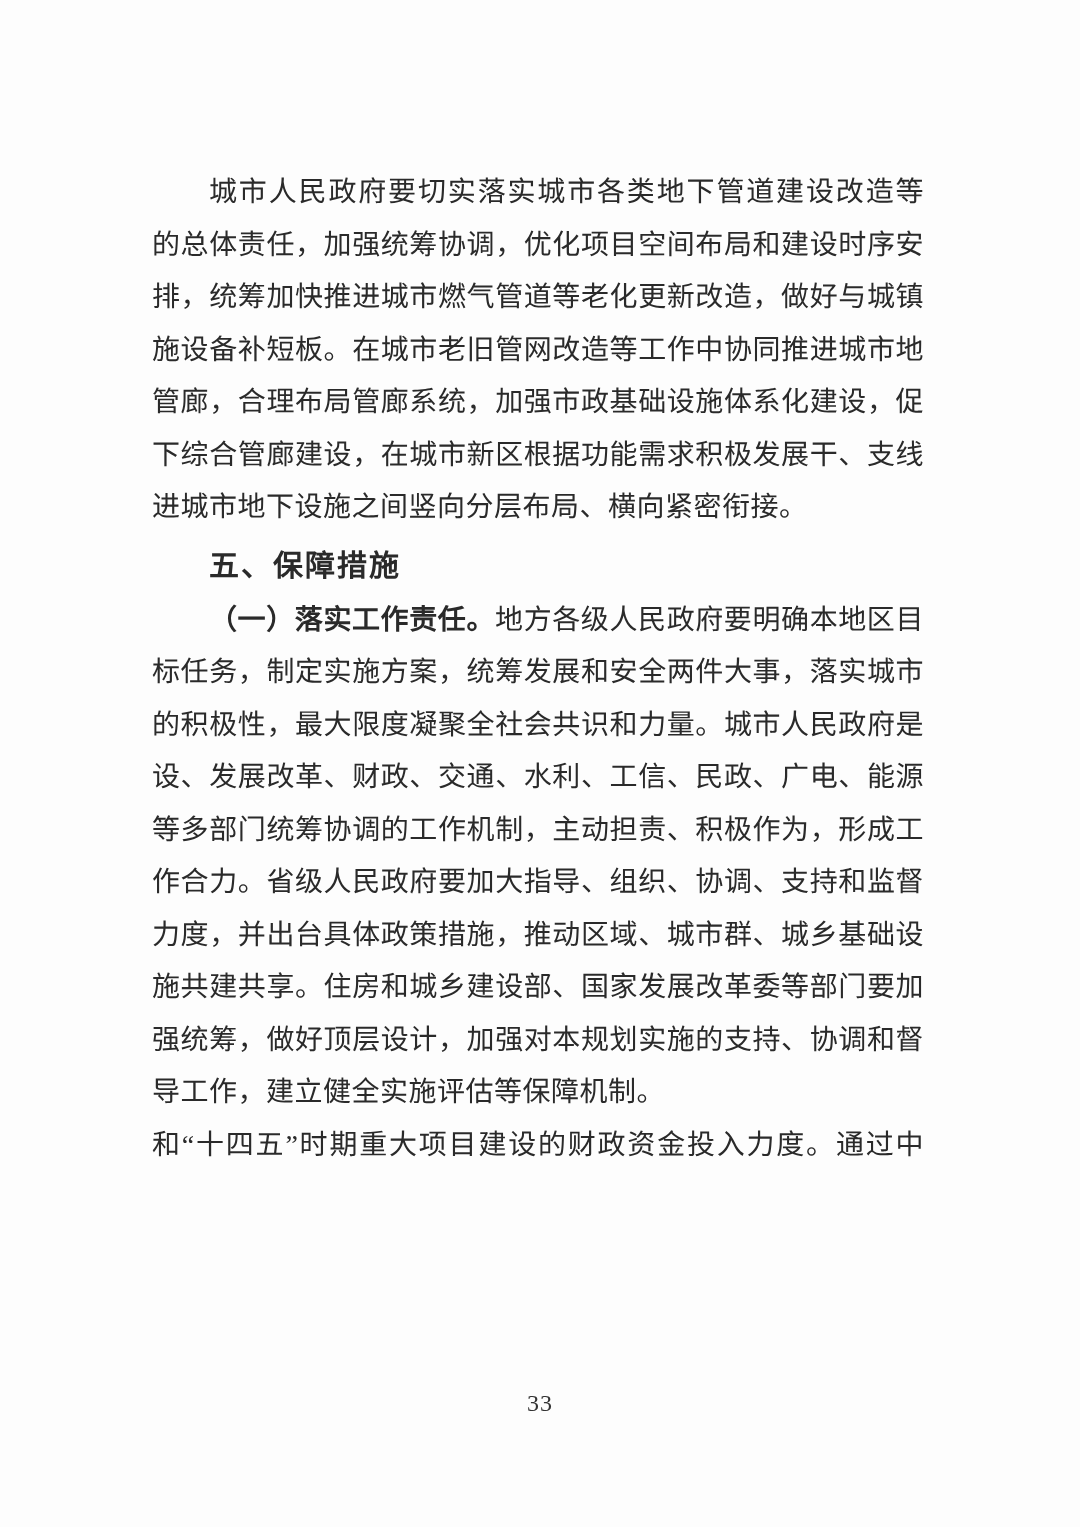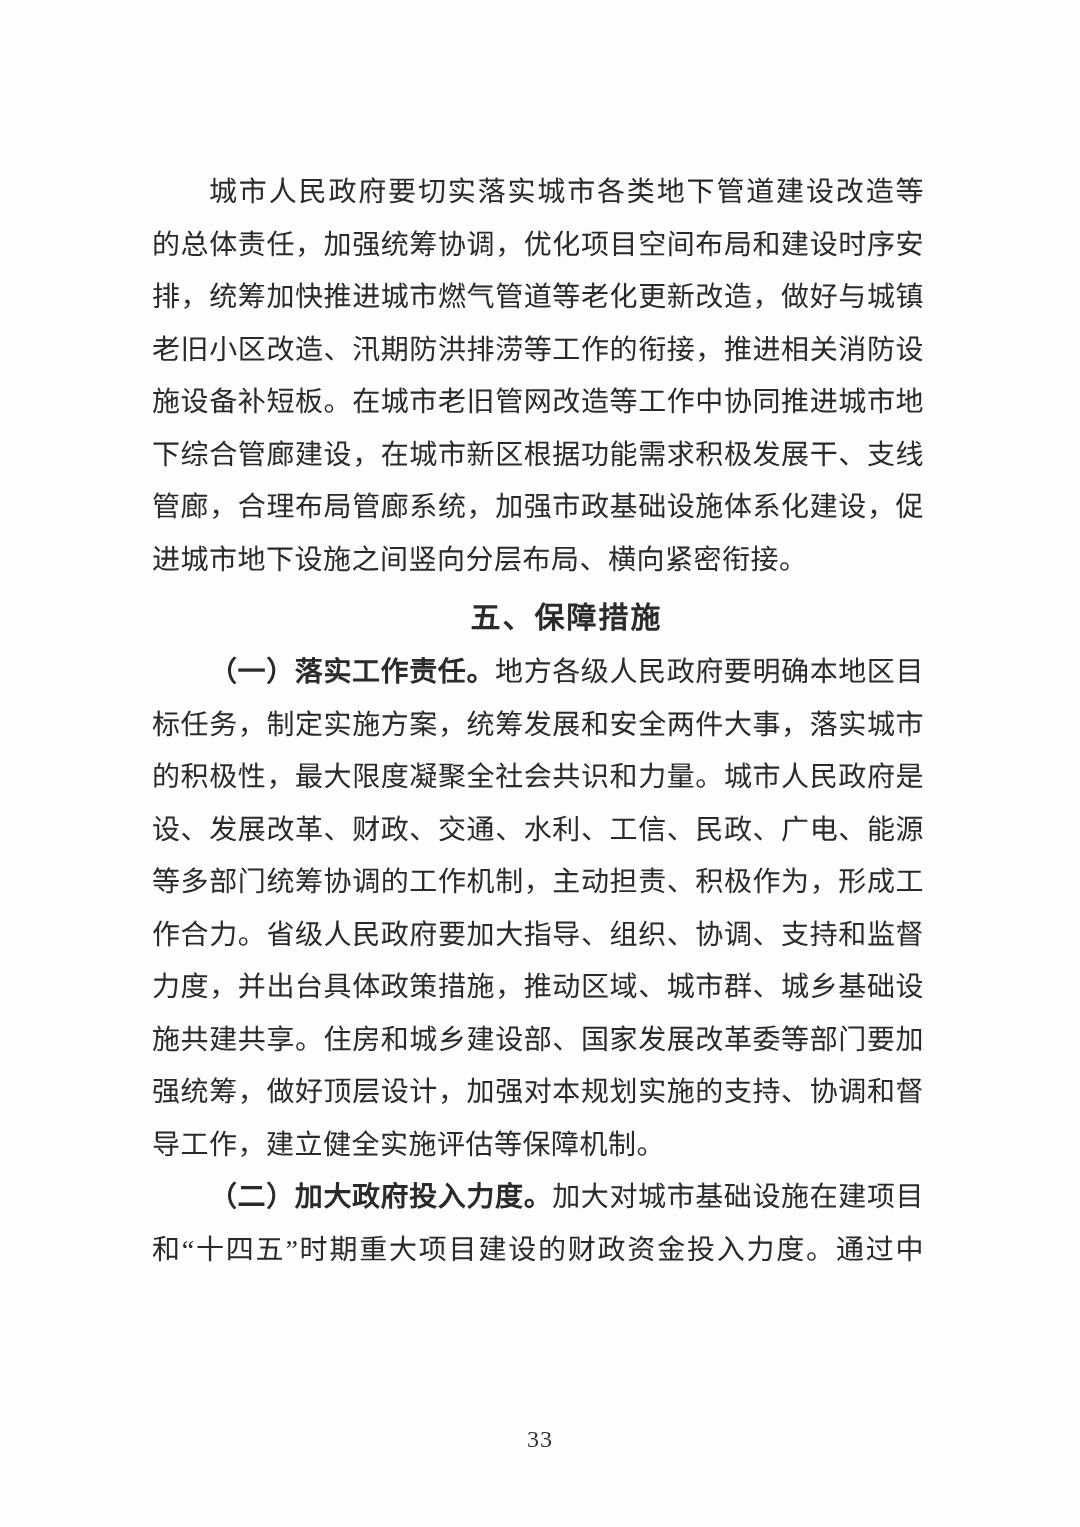--- a/index.html
+++ b/index.html
@@ -25,51 +25,48 @@
     text-align:justify;
     text-align-last:justify;
   }
   .line.indent{text-indent:57px;}
   .line.heading{
     font-family:"Liberation Sans","DejaVu Sans",sans-serif;
     font-size:30px;font-weight:700;
     height:56px;line-height:56px;
     margin-top:4px;
     letter-spacing:2px;
-    text-align:center;
   }
   .run{font-weight:400;}
   .run.bold-run{font-weight:700;}
   .page-number{
-    position:absolute;left:0;top:1426px;width:100%;
+    position:absolute;left:0;top:1390px;width:100%;
     text-align:center;
     font-size:24px;letter-spacing:1px;color:#333;
   }
 </style>
 </head>
 <body>
 
 <div class="page">
   <div class="text-block" id="text-block">
       <div class="line body justify indent"><span class="run">城市人民政府要切实落实城市各类地下管道建设改造等</span></div>
       <div class="line body justify"><span class="run">的总体责任，加强统筹协调，优化项目空间布局和建设时序安</span></div>
       <div class="line body justify"><span class="run">排，统筹加快推进城市燃气管道等老化更新改造，做好与城镇</span></div>
-      <div class="line body justify"><span class="run">老旧小区改造、汛期防洪排涝等工作的衔接，推进相关消防设</span></div>
       <div class="line body justify"><span class="run">施设备补短板。在城市老旧管网改造等工作中协同推进城市地</span></div>
+      <div class="line body justify"><span class="run">管廊，合理布局管廊系统，加强市政基础设施体系化建设，促</span></div>
       <div class="line body justify"><span class="run">下综合管廊建设，在城市新区根据功能需求积极发展干、支线</span></div>
-      <div class="line body justify"><span class="run">管廊，合理布局管廊系统，加强市政基础设施体系化建设，促</span></div>
       <div class="line body"><span class="run">进城市地下设施之间竖向分层布局、横向紧密衔接。</span></div>
       <div class="line heading indent"><span class="run bold-run">五、保障措施</span></div>
       <div class="line body justify indent"><span class="run bold-run">（一）落实工作责任。</span><span class="run">地方各级人民政府要明确本地区目</span></div>
       <div class="line body justify"><span class="run">标任务，制定实施方案，统筹发展和安全两件大事，落实城市</span></div>
       <div class="line body justify"><span class="run">的积极性，最大限度凝聚全社会共识和力量。城市人民政府是</span></div>
       <div class="line body justify"><span class="run">设、发展改革、财政、交通、水利、工信、民政、广电、能源</span></div>
       <div class="line body justify"><span class="run">等多部门统筹协调的工作机制，主动担责、积极作为，形成工</span></div>
       <div class="line body justify"><span class="run">作合力。省级人民政府要加大指导、组织、协调、支持和监督</span></div>
       <div class="line body justify"><span class="run">力度，并出台具体政策措施，推动区域、城市群、城乡基础设</span></div>
       <div class="line body justify"><span class="run">施共建共享。住房和城乡建设部、国家发展改革委等部门要加</span></div>
       <div class="line body justify"><span class="run">强统筹，做好顶层设计，加强对本规划实施的支持、协调和督</span></div>
       <div class="line body"><span class="run">导工作，建立健全实施评估等保障机制。</span></div>
-      <div class="line body justify indent"><span class="run bold-run">（二）加大政府投入力度。</span><span class="run">加大对城市基础设施在建项目</span></div>
       <div class="line body justify"><span class="run">和“十四五”时期重大项目建设的财政资金投入力度。通过中</span></div>
     </div>
   <div class="page-number">33</div>
 </div>
 
 </body></html>

